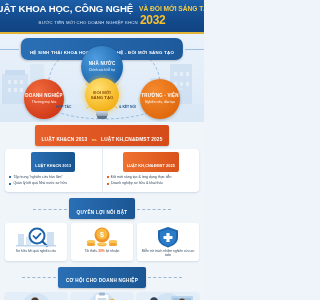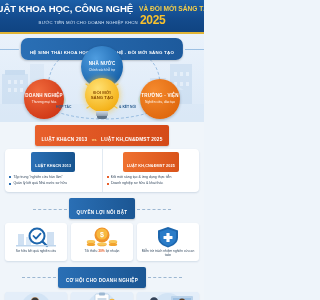--- a/index.html
+++ b/index.html
@@ -170,21 +170,21 @@
 
   <div class="header">
     <div class="hdr-rows">
       <div class="title-line">
         <span class="t-main">LUẬT KHOA HỌC, CÔNG NGHỆ</span>
         <span class="t-sep"></span>
         <span class="t-sub-cap">VÀ ĐỔI MỚI SÁNG TẠO</span>
       </div>
       <div class="sub-line">
         <span class="t-small">BƯỚC TIẾN MỚI CHO DOANH NGHIỆP KHCN</span>
-        <span class="t-year">2025</span>
+        <span class="t-year">2032</span>
       </div>
     </div>
   </div>
 
   <div class="eco-wrap">
 
     <svg class="eco-skyline" viewBox="0 0 204 88">
       <rect x="2" y="40" width="26" height="30" fill="#bcd4ec"></rect>
       <rect x="5" y="36" width="20" height="5" fill="#a9c8e6"></rect>
       <rect x="8" y="46" width="3" height="4" fill="#e8f1fa"></rect>

